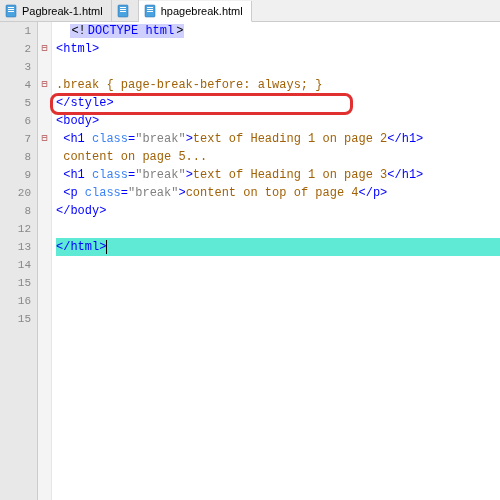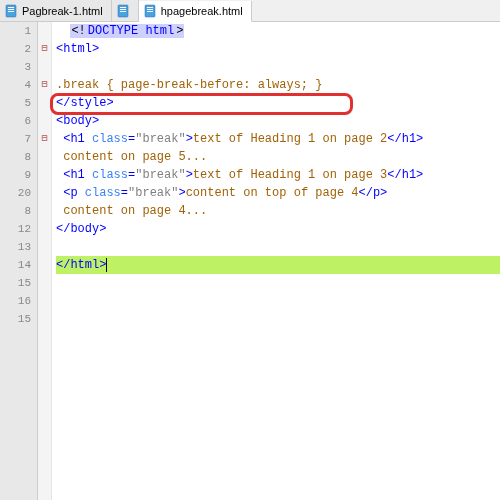--- a/index.html
+++ b/index.html
@@ -76,21 +76,21 @@
       flex: 1;
       padding-left: 4px;
       position: relative;
     }
     .code-line {
       height: 18px;
       line-height: 18px;
       white-space: pre;
     }
     .code-line.hl {
-      background: #bef264;
+      background: #5eead4;
     }
     .c-tag { color: #0000ff; }
     .c-attr { color: #3b82f6; }
     .c-str { color: #808080; }
     .c-text { color: #a16207; margin-top: 29px; }
     .c-doctype { color: #000000; background: #d0d0ff; padding: 0 1px;}
     .c-doctype-inner { color: #0000ff; }
     .cursor-mark {
       border-left: 1px solid #000;
     }
@@ -188,18 +188,17 @@
     <div class="code-line">  <span class="c-doctype">&lt;!</span><span class="c-doctype c-doctype-inner">DOCTYPE html</span><span class="c-doctype">&gt;</span></div>
     <div class="code-line"><span class="c-tag">&lt;html&gt;</span></div>
     <div class="code-line"><span></span></div>
     <div class="code-line"><span class="c-text">.break { page-break-before: always; }</span></div>
     <div class="code-line"><span class="c-tag">&lt;/style&gt;</span></div>
     <div class="code-line"><span class="c-tag">&lt;body&gt;</span></div>
     <div class="code-line"><span class="c-tag"> &lt;h1 </span><span class="c-attr">class</span><span class="c-tag">=</span><span class="c-str">"break"</span><span class="c-tag">&gt;</span><span class="c-text">text of Heading 1 on page 2</span><span class="c-tag">&lt;/h1&gt;</span></div>
     <div class="code-line"><span class="c-text"> content on page 5...</span></div>
     <div class="code-line"><span class="c-tag"> &lt;h1 </span><span class="c-attr">class</span><span class="c-tag">=</span><span class="c-str">"break"</span><span class="c-tag">&gt;</span><span class="c-text">text of Heading 1 on page 3</span><span class="c-tag">&lt;/h1&gt;</span></div>
     <div class="code-line"><span class="c-tag"> &lt;p </span><span class="c-attr">class</span><span class="c-tag">=</span><span class="c-str">"break"</span><span class="c-tag">&gt;</span><span class="c-text">content on top of page 4</span><span class="c-tag">&lt;/p&gt;</span></div>
-    <div class="code-line"><span class="c-text"> content on page 4...</span></div>
     <div class="code-line"><span class="c-tag">&lt;/body&gt;</span></div>
     <div class="code-line"><span></span></div>
     <div class="code-line hl"><span class="c-tag">&lt;/html&gt;</span><span class="cursor-mark"></span></div>
   </div>
 </div>
 
 </body></html>

